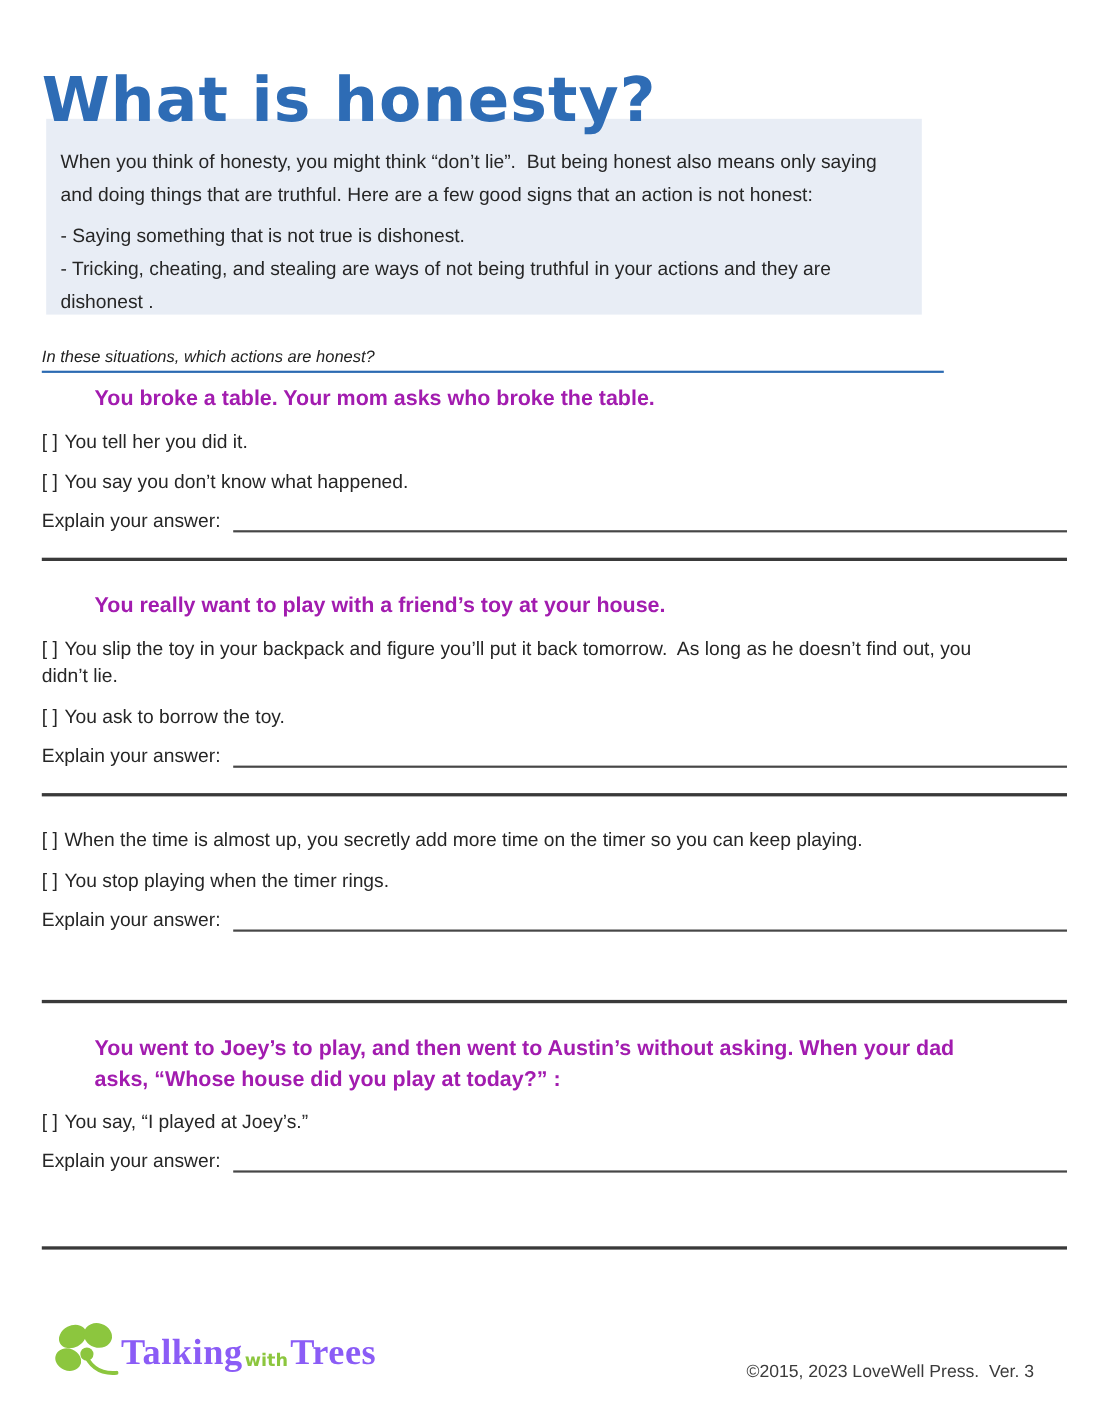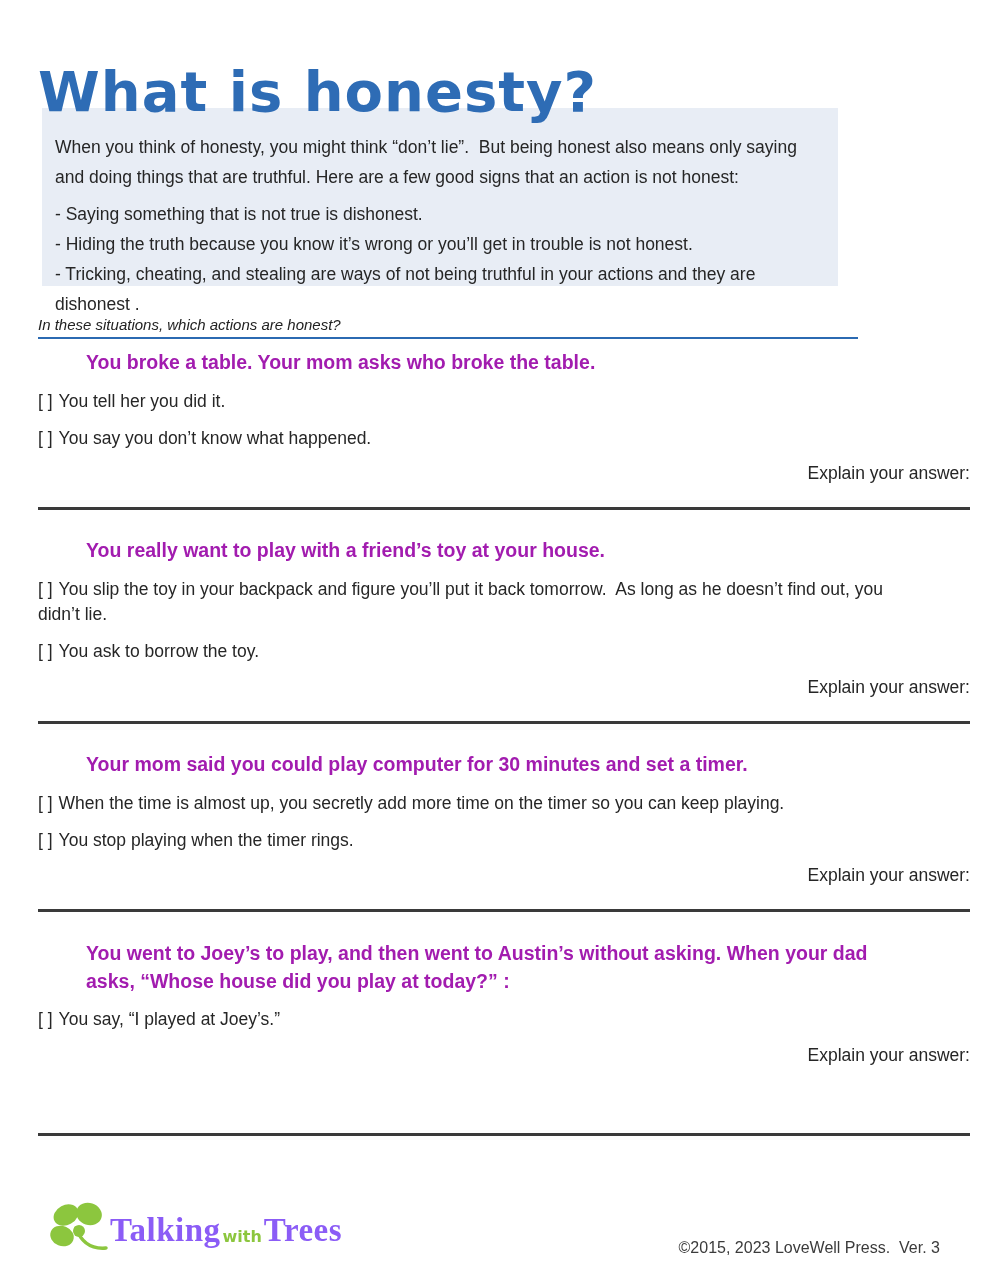--- a/index.html
+++ b/index.html
@@ -50,21 +50,21 @@
   .q4 { top: 940px; }
   .q-heading {
     font-size: 19.5px; font-weight: bold; color: #a21caf;
     line-height: 1.42; max-width: 830px; margin-bottom: 12px; margin-left: 48px;
   }
   .option {
     font-size: 17.5px; line-height: 1.45;
     max-width: 858px; margin-bottom: 12px;
   }
   .checkbox { color: #262626; margin-right: 6px; white-space: pre; }
-  .explain-row { display: flex; align-items: flex-end; margin-top: 3px; flex-direction: column; }
+  .explain-row { display: flex; align-items: flex-end; margin-top: 3px; }
   .explain-label { font-size: 17.5px; white-space: nowrap; }
   .answer-line {
     flex: 1; margin-left: 12px; height: 20px;
     border-bottom: 2px solid #474747;
   }
   .full-rule {
     position: absolute; left: 38px; width: 932px; height: 3px;
     background: #3a3a3a;
   }
   .fr1 { top: 507px; }
@@ -99,21 +99,20 @@
 </head>
 <body>
 
 <div class="page">
 
   <h1 class="title">What is honesty?</h1>
 
   <div class="intro-box">
     <p class="intro-par">When you think of honesty, you might think “don’t lie”.&nbsp; But being honest also means only saying and doing things that are truthful. Here are a few good signs that an action is not honest:</p>
     <p class="intro-bullet">- Saying something that is not true is dishonest.</p>
-    <p class="intro-bullet">- Hiding the truth because you know it’s wrong or you’ll get in trouble is not honest.</p>
     <p class="intro-bullet">- Tricking, cheating, and stealing are ways of not being truthful in your actions and they are dishonest .</p>
   </div>
 
   <div class="instruction">In these situations, which actions are honest?</div>
   <div class="instruction-rule"></div>
 
   <section class="question q1">
     <h2 class="q-heading">You broke a table. Your mom asks who broke the table.</h2>
     <div class="option">
       <span class="checkbox">[ ]</span><span>You tell her you did it.</span>
@@ -137,21 +136,20 @@
       <span class="checkbox">[ ]</span><span>You ask to borrow the toy.</span>
     </div>
     <div class="explain-row">
       <span class="explain-label">Explain your answer:</span>
       <span class="answer-line"></span>
     </div>
   </section>
   <div class="full-rule fr2"></div>
 
   <section class="question q3">
-    <h2 class="q-heading">Your mom said you could play computer for 30 minutes and set a timer.</h2>
     <div class="option">
       <span class="checkbox">[ ]</span><span>When the time is almost up, you secretly add more time on the timer so you can keep playing.</span>
     </div>
     <div class="option">
       <span class="checkbox">[ ]</span><span>You stop playing when the timer rings.</span>
     </div>
     <div class="explain-row">
       <span class="explain-label">Explain your answer:</span>
       <span class="answer-line"></span>
     </div>

